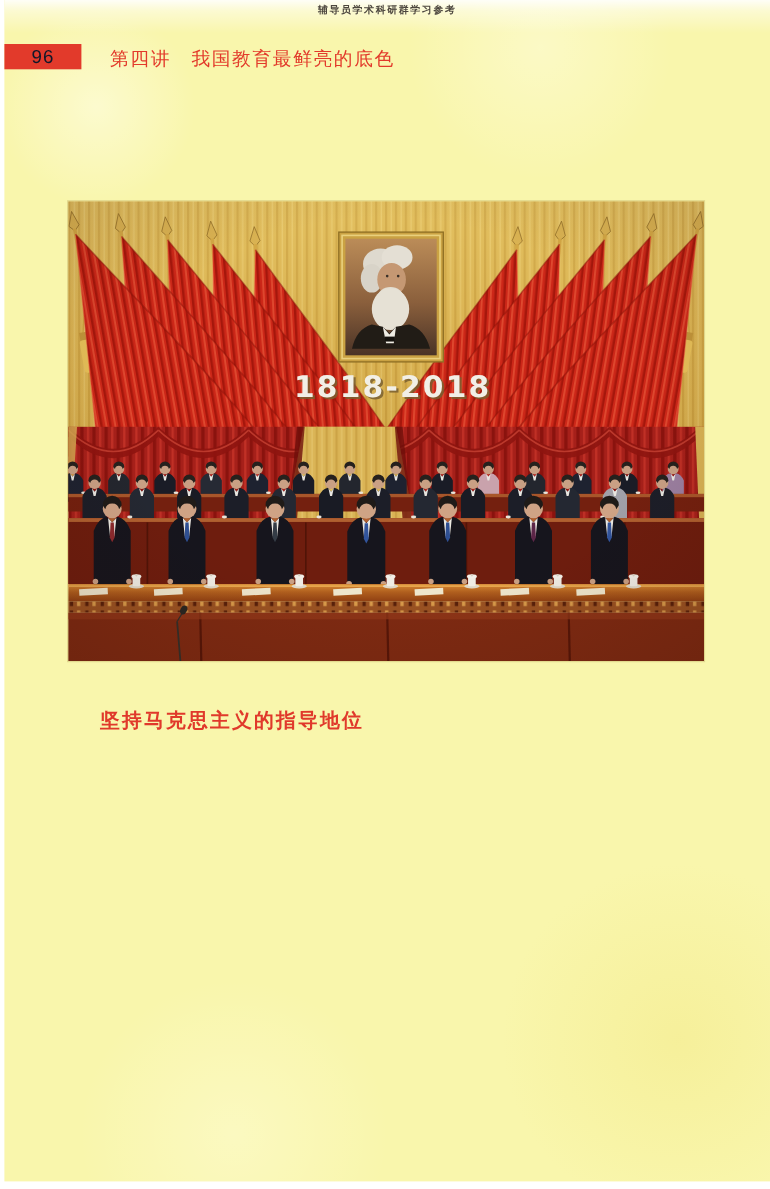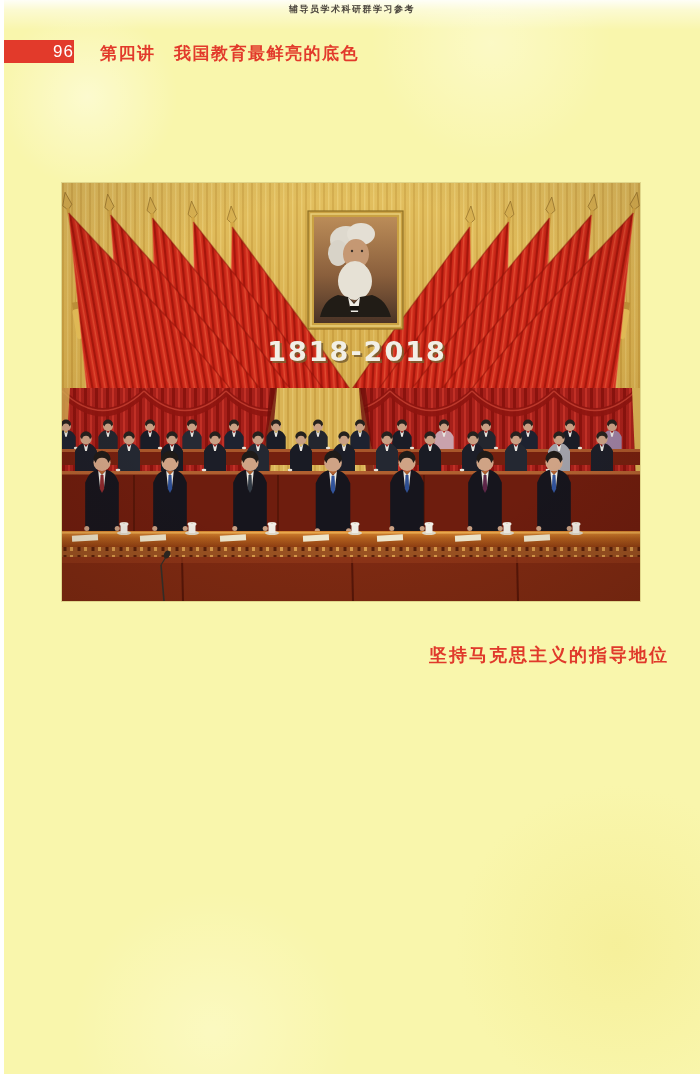--- a/index.html
+++ b/index.html
@@ -17,33 +17,33 @@
       radial-gradient(circle at 88% 88%, rgba(245,238,150,.8), rgba(245,238,150,0) 160px),
       radial-gradient(circle at 30% 96%, rgba(255,255,230,.35), rgba(255,255,230,0) 140px);
   }
   .header-note{
     position:absolute;top:3px;left:0;right:0;text-align:center;
     font-family:"Liberation Serif","DejaVu Serif",serif;
     font-size:9px;font-weight:bold;letter-spacing:1.5px;color:#4c463e;
   }
   .page-badge{
     position:absolute;left:0;top:40px;width:70px;height:23px;
-    background:#e23a2b;color:#ffffff;text-align:right;
+    background:#e23a2b;color:#0f172a;text-align:center;
     font-size:17px;line-height:23px;letter-spacing:1px;
   }
   .chapter{
     position:absolute;left:96px;top:42px;
-    font-size:17px;font-weight:bold;color:#e23a2b;letter-spacing:1.5px;
+    font-size:17px;font-weight:normal;color:#e23a2b;letter-spacing:1.5px;
   }
   .photo{
     position:absolute;left:58px;top:183px;width:578px;height:418px;
     outline:1px solid rgba(150,120,40,.25);
   }
   .sec-title{
-    position:absolute;left:87px;top:643px;width:578px;text-align:right;
+    position:absolute;left:87px;top:643px;width:578px;text-align:left;
     font-family:"Liberation Serif","DejaVu Serif",serif;
     font-size:18px;font-weight:bold;color:#e0392b;letter-spacing:2px;
   }
   .body-text{
     position:absolute;left:58px;top:685px;width:578px;
     font-family:"Liberation Serif","DejaVu Serif",serif;
     font-size:16.5px;line-height:26.4px;color:#4a463e;
     text-align:justify;text-indent:2em;letter-spacing:.3px;
   }
 </style>

